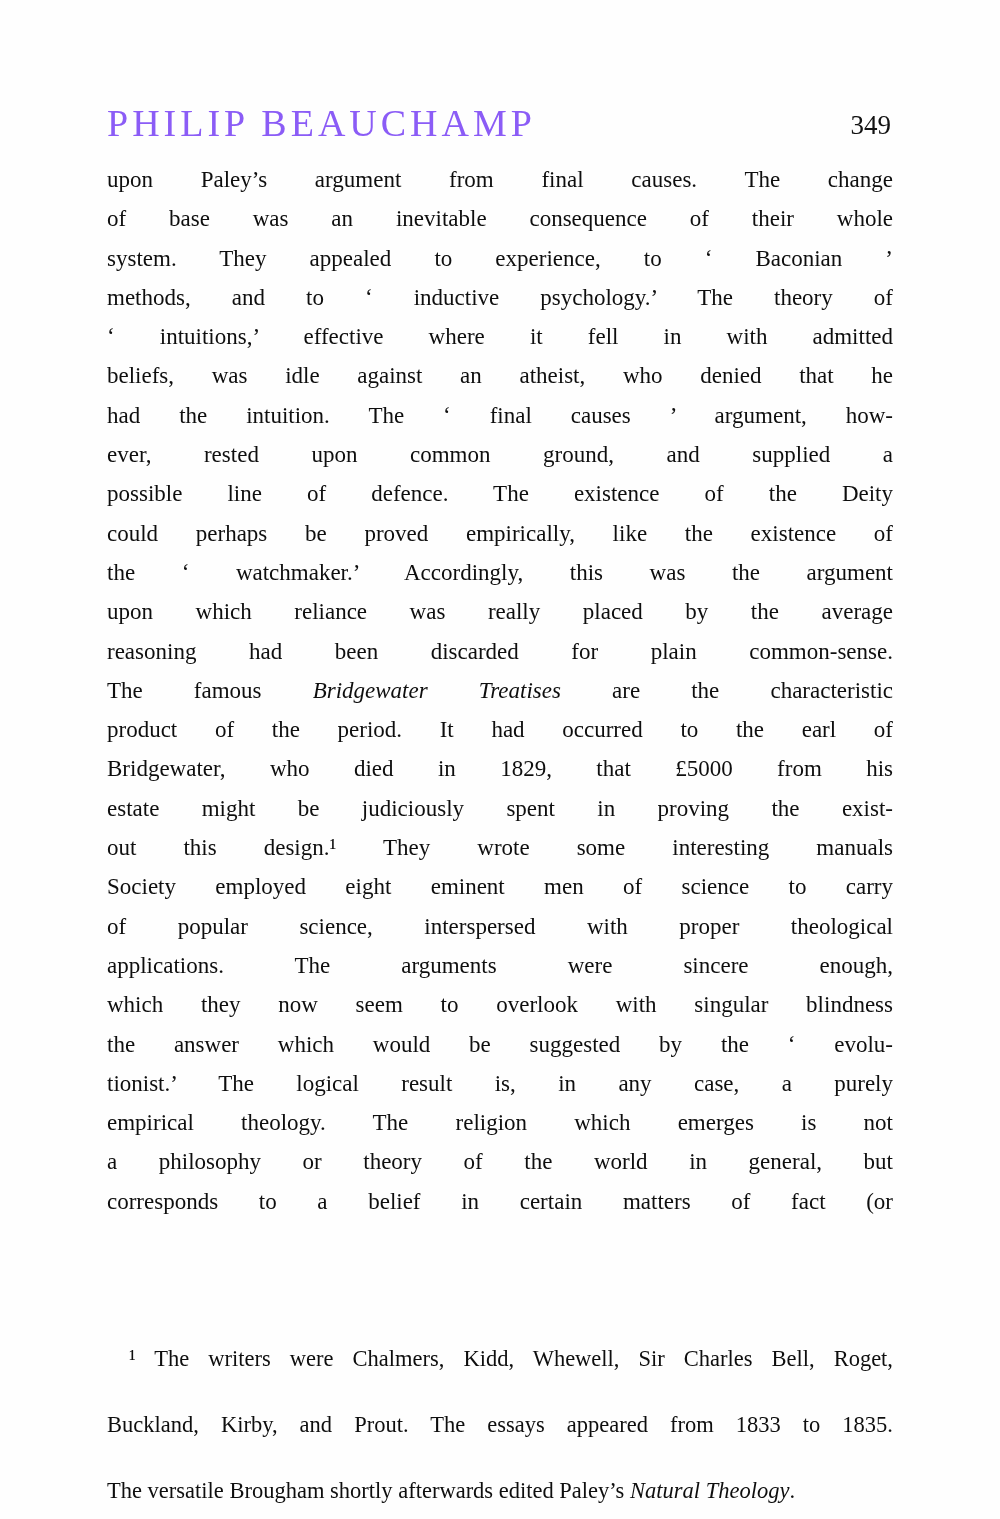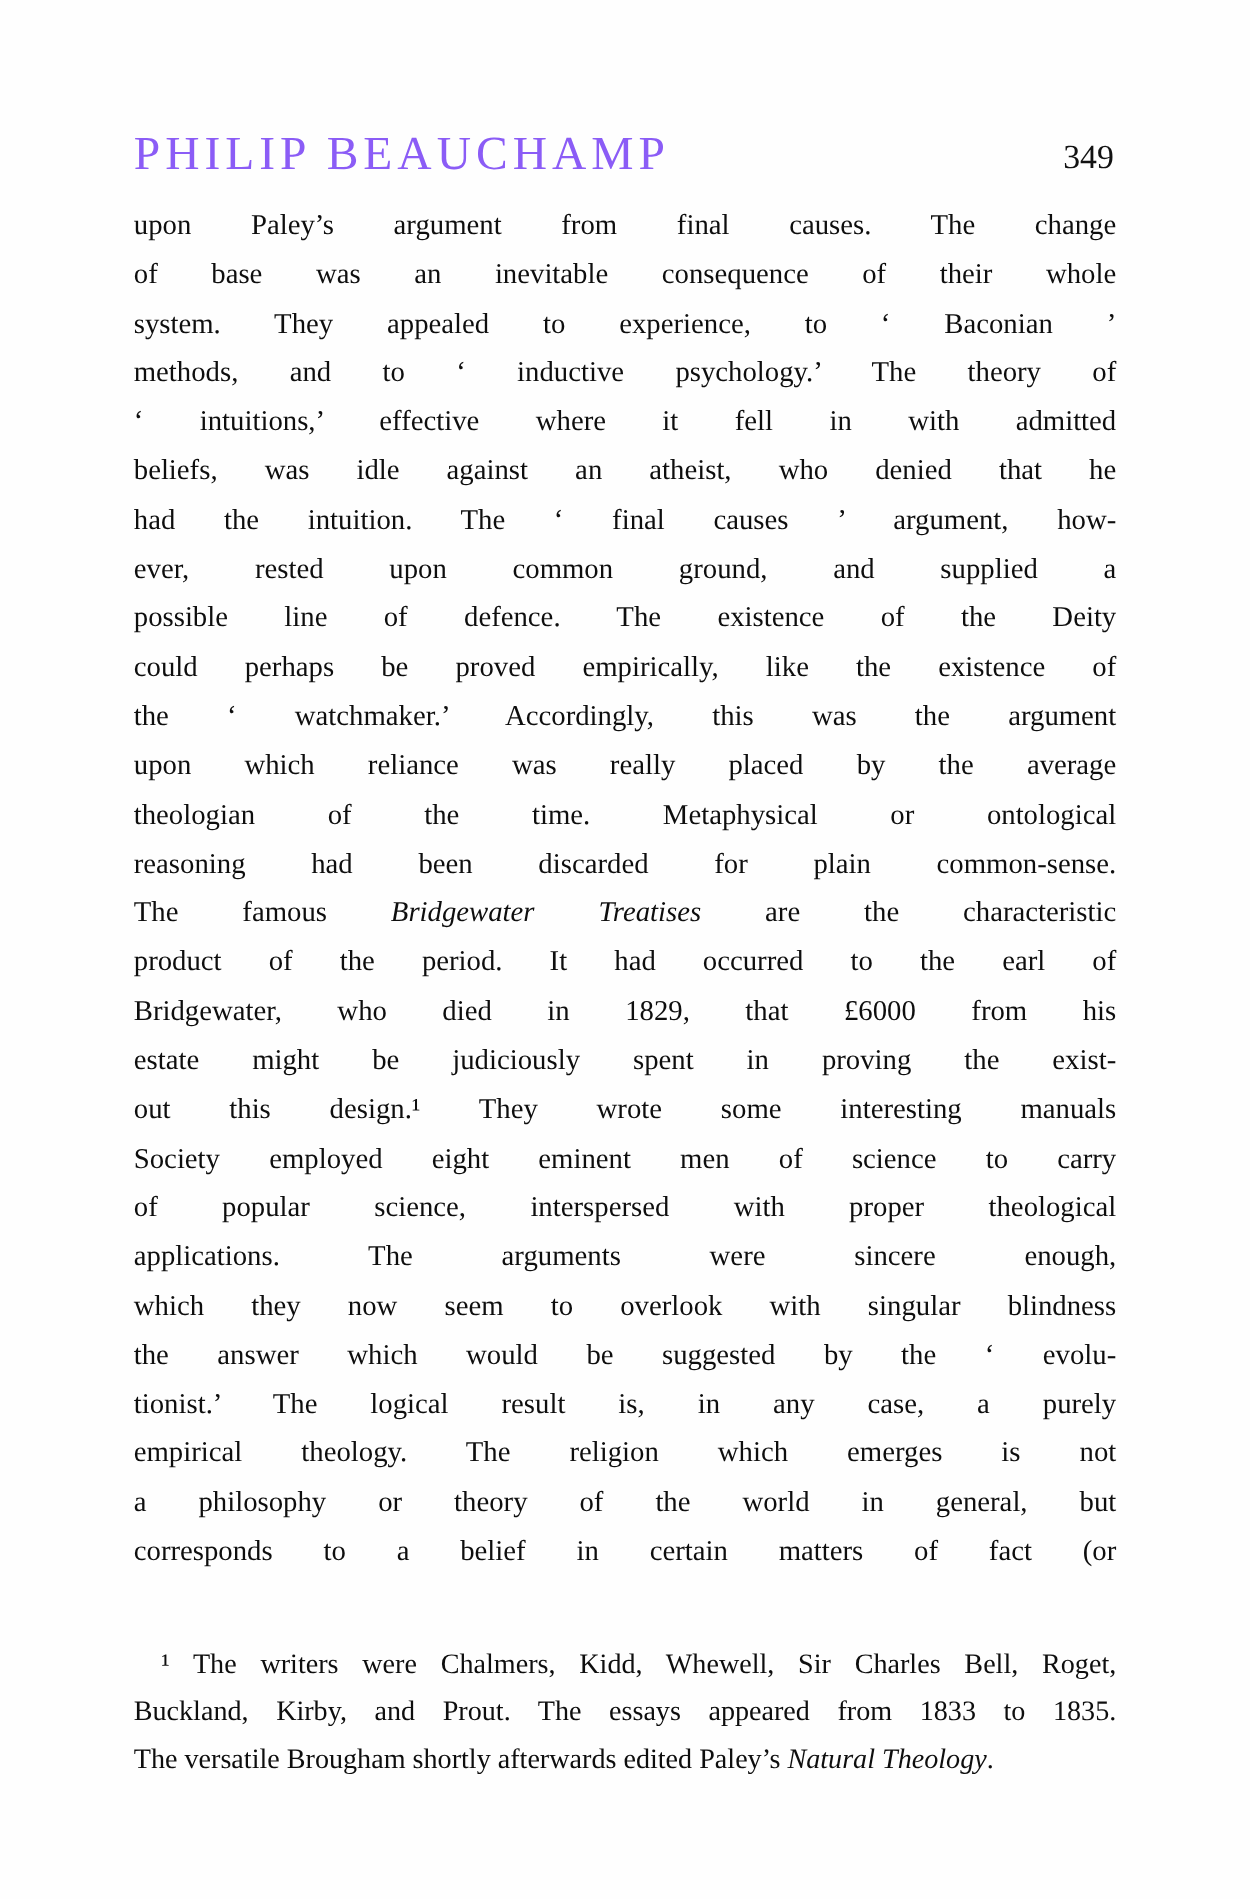--- a/index.html
+++ b/index.html
@@ -57,20 +57,21 @@
     left: 107px;
     width: 786px;
   }
   .footnote .line {
     height: 38px;
     line-height: 38px;
     font-size: 22.5px;
     text-align: justify;
     text-align-last: justify;
     white-space: nowrap;
+    margin-top: 28px;
   }
   .footnote .line:first-child { text-indent: 22px; }
   .footnote .line:last-child { text-align-last: left; }
   .line i { font-style: italic; }
 </style>
 </head>
 <body>
 
 <div class="page">
   <div class="header-row">
@@ -84,25 +85,24 @@
       <div class="line"><span>system. They appealed to experience, to ‘ Baconian ’</span></div>
       <div class="line"><span>methods, and to ‘ inductive psychology.’ The theory of</span></div>
       <div class="line"><span>‘ intuitions,’ effective where it fell in with admitted</span></div>
       <div class="line"><span>beliefs, was idle against an atheist, who denied that he</span></div>
       <div class="line"><span>had the intuition. The ‘ final causes ’ argument, how-</span></div>
       <div class="line"><span>ever, rested upon common ground, and supplied a</span></div>
       <div class="line"><span>possible line of defence. The existence of the Deity</span></div>
       <div class="line"><span>could perhaps be proved empirically, like the existence of</span></div>
       <div class="line"><span>the ‘ watchmaker.’ Accordingly, this was the argument</span></div>
       <div class="line"><span>upon which reliance was really placed by the average</span></div>
-      <div class="line"><span>theologian of the time. Metaphysical or ontological</span></div>
       <div class="line"><span>reasoning had been discarded for plain common-sense.</span></div>
       <div class="line"><span>The famous </span><i>Bridgewater Treatises</i><span> are the characteristic</span></div>
       <div class="line"><span>product of the period. It had occurred to the earl of</span></div>
-      <div class="line"><span>Bridgewater, who died in 1829, that £6000 from his</span></div>
+      <div class="line"><span>Bridgewater, who died in 1829, that £5000 from his</span></div>
       <div class="line"><span>estate might be judiciously spent in proving the exist-</span></div>
       <div class="line"><span>out this design.¹ They wrote some interesting manuals</span></div>
       <div class="line"><span>Society employed eight eminent men of science to carry</span></div>
       <div class="line"><span>of popular science, interspersed with proper theological</span></div>
       <div class="line"><span>applications. The arguments were sincere enough,</span></div>
       <div class="line"><span>which they now seem to overlook with singular blindness</span></div>
       <div class="line"><span>the answer which would be suggested by the ‘ evolu-</span></div>
       <div class="line"><span>tionist.’ The logical result is, in any case, a purely</span></div>
       <div class="line"><span>empirical theology. The religion which emerges is not</span></div>
       <div class="line"><span>a philosophy or theory of the world in general, but</span></div>

